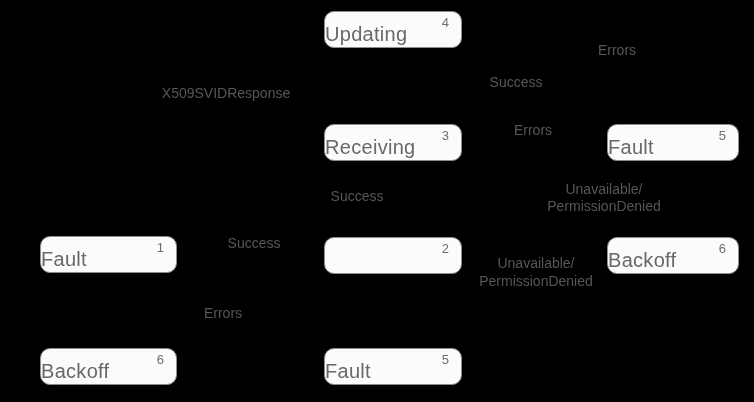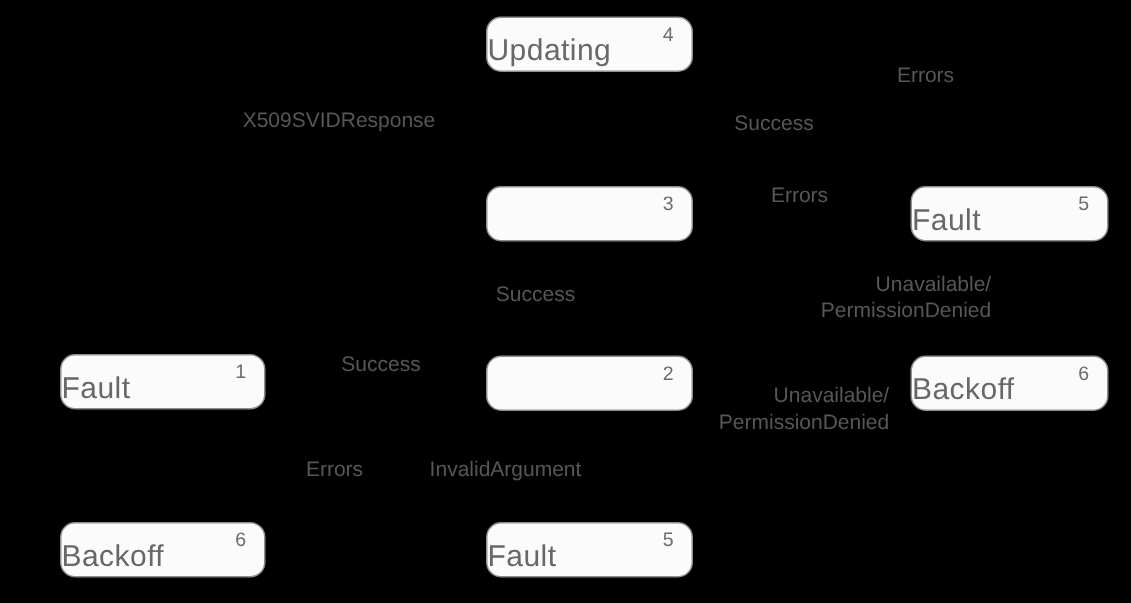--- a/index.html
+++ b/index.html
@@ -51,46 +51,47 @@
   #node-backoff-right{ left: 607px; top: 237px; width: 132px; }
   #node-backoff-left { left: 40px;  top: 348px; width: 137px; }
   #node-fault-bottom { left: 324px; top: 348px; width: 138px; }
   
   .edge-label {
     position: absolute;
     transform: translate(-50%, -50%);
     font-size: 14px;
     line-height: 17px;
     color: #575757;
-    text-align: right;
+    text-align: center;
     white-space: nowrap;
   }
   #lbl-errors-top        { left: 617px; top: 50px;  }
   #lbl-success-top       { left: 516px; top: 82px;  }
-  #lbl-x509svidresponse  { left: 226px; top: 80px;  }
+  #lbl-x509svidresponse  { left: 226px; top: 93px;  }
   #lbl-errors-mid        { left: 533px; top: 130px; }
   #lbl-success-mid       { left: 357px; top: 196px; }
   #lbl-unavailable-right { left: 604px; top: 198px; }
   #lbl-success-left      { left: 254px; top: 243px; }
   #lbl-unavailable-mid   { left: 536px; top: 272px; line-height: 18px; }
   #lbl-errors-bottom     { left: 223px; top: 313px; }
   #lbl-invalidargument   { left: 337px; top: 313px; }
 </style>
 </head>
 <body>
 
 <div id="canvas">
 
   <div class="node" id="node-updating">
     <span class="node-num">4</span>
     <span class="node-label">Updating</span>
   </div>
 
   <div class="node" id="node-receiving">
     <span class="node-num">3</span>
+    <span class="node-label">Receiving</span>
   </div>
 
   <div class="node" id="node-fault-right">
     <span class="node-num">5</span>
     <span class="node-label">Fault</span>
   </div>
 
   <div class="node" id="node-dial">
     <span class="node-num">1</span>
     <span class="node-label">Fault</span>
@@ -132,15 +133,14 @@
 
   <div class="edge-label" id="lbl-success-left">Success</div>
 
   <div class="edge-label" id="lbl-unavailable-mid">
     <span>Unavailable/</span><br>
     <span>PermissionDenied</span>
   </div>
 
   <div class="edge-label" id="lbl-errors-bottom">Errors</div>
 
-  <div class="edge-label" id="lbl-invalidargument">InvalidArgument</div>
 
 </div>
 
 </body></html>

